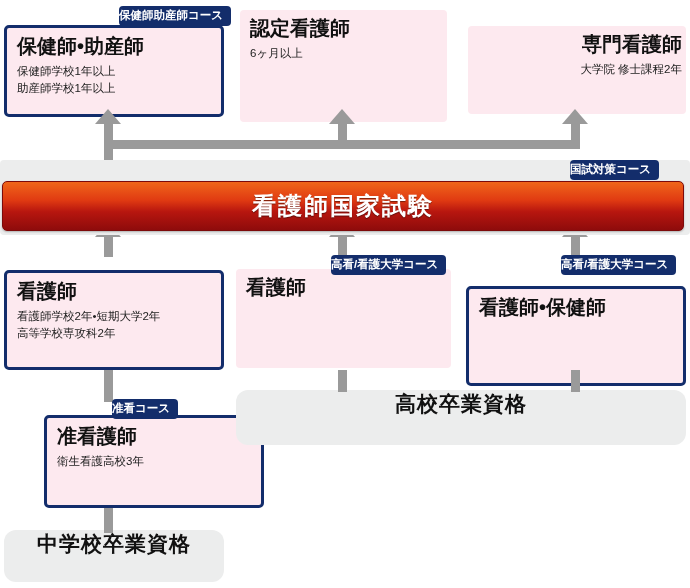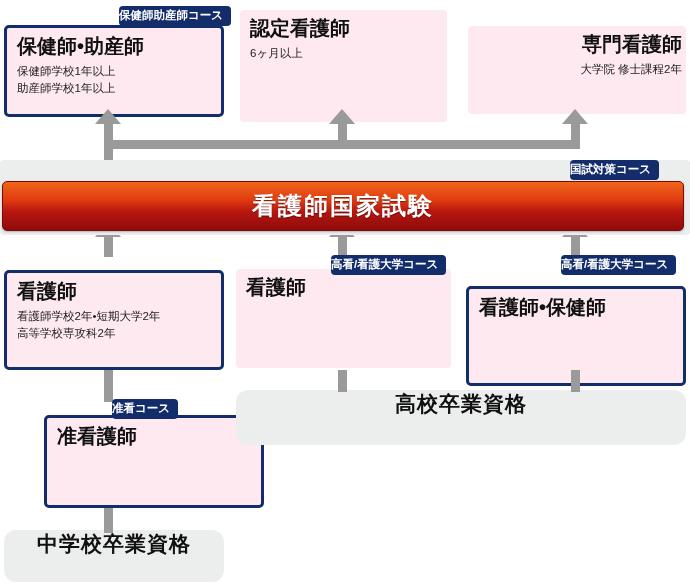--- a/index.html
+++ b/index.html
@@ -178,20 +178,21 @@
   <div class="card bordered" style="left:466px;top:286px;width:220px;height:100px;">
     <div class="title">看護師•保健師</div>
   </div>
 
   <div class="tag" style="left:331px;top:255px;">高看/看護大学コース</div>
   <div class="tag" style="left:561px;top:255px;">高看/看護大学コース</div>
 
   <div class="card bordered" style="left:4px;top:415px;width:220px;height:93px;margin-left:40px;">
     <div class="title">准看護師</div>
     <div class="sub">
+      <div>衛生看護高校3年</div>
     </div>
   </div>
   <div class="tag" style="left:112px;top:399px;">准看コース</div>
 
   <div class="graybox" style="left:236px;top:390px;width:450px;height:55px;">
     <span class="gtitle">高校卒業資格</span>
   </div>
 
   <div class="graybox" style="left:4px;top:530px;width:220px;height:52px;">
     <span class="gtitle">中学校卒業資格</span>

